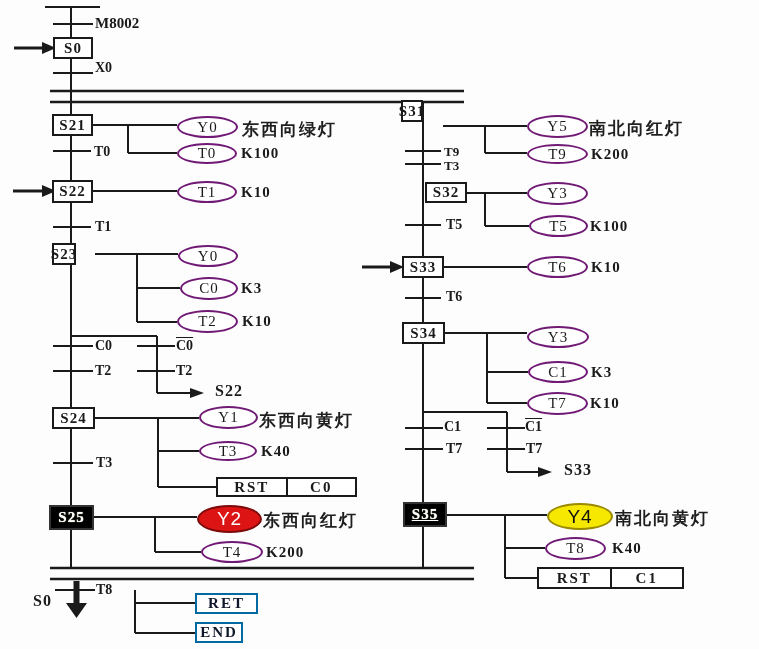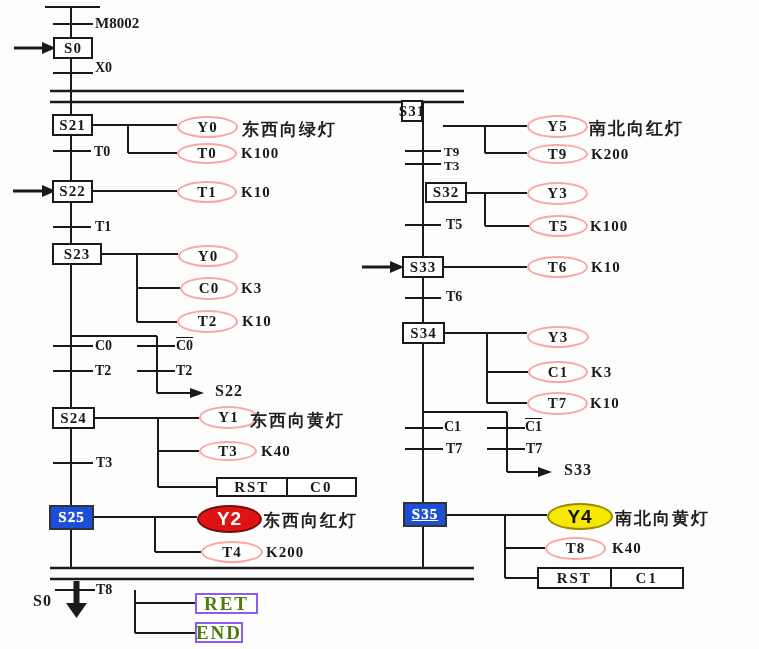--- a/index.html
+++ b/index.html
@@ -2,37 +2,37 @@
 <html><head>
 <meta charset="utf-8">
 <style>
   html,body{margin:0;padding:0;background:#ffffff;}
   #stage{position:relative;width:759px;height:649px;background:#fdfdfd;overflow:hidden;
          font-family:"Liberation Serif",serif;}
   #wires{position:absolute;left:0;top:0;}
   .step{position:absolute;box-sizing:border-box;border:2px solid #1a1a1a;background:#fff;
         display:flex;align-items:center;justify-content:center;
         font-weight:bold;font-size:15px;color:#1a1a1a;letter-spacing:1px;}
-  .step.active{background:#1d4ed8;color:#fff;border-color:#333;text-shadow:0 0 1px #ffd;}
-  .coil{position:absolute;box-sizing:border-box;border:2px solid #fca5a5;border-radius:50%;
+  .step.active{background:#000000;color:#fff;border-color:#333;text-shadow:0 0 1px #ffd;}
+  .coil{position:absolute;box-sizing:border-box;border:2px solid #701a75;border-radius:50%;
         background:#fff;display:flex;align-items:center;justify-content:center;
-        font-weight:bold;font-size:15px;color:#1a1a1a;letter-spacing:1px;}
+        font-weight:normal;font-size:15px;color:#1a1a1a;letter-spacing:1px;}
   .coil.red{background:#dc1414;border-color:#7e0b0b;color:#fff;font-family:"Liberation Sans",sans-serif;font-size:19px;}
   .coil.yellow{background:#f6e800;border-color:#9a8a00;color:#101010;font-family:"Liberation Sans",sans-serif;font-size:19px;}
   .tlbl{position:absolute;font-weight:bold;font-size:14px;color:#1a1a1a;}
   .klbl{position:absolute;font-weight:bold;font-size:15px;color:#1a1a1a;letter-spacing:1px;}
   .cn{position:absolute;font-size:17px;font-weight:600;color:#1f1f1f;letter-spacing:2px;}
   .jump{position:absolute;font-weight:bold;font-size:16px;color:#1a1a1a;letter-spacing:1px;}
   .opbox{position:absolute;box-sizing:border-box;border:2px solid #1a1a1a;background:#fff;display:flex;}
   .opbox .cell{flex:1;display:flex;align-items:center;justify-content:center;
         font-weight:bold;font-size:15px;color:#1a1a1a;letter-spacing:2px;}
   .opbox .cell:first-child{border-right:2px solid #1a1a1a;}
-  .endbox{position:absolute;box-sizing:border-box;border:2px solid #8b5cf6;background:#fff;
+  .endbox{position:absolute;box-sizing:border-box;border:2px solid #0369a1;background:#fff;
         display:flex;align-items:center;justify-content:center;
-        font-weight:bold;font-size:19px;color:#4d7c0f;letter-spacing:2px;}
+        font-weight:bold;font-size:15px;color:#0f172a;letter-spacing:2px;}
   .ovl{text-decoration:overline;}
   .watermark{position:absolute;font-family:"DejaVu Sans Mono",monospace;font-size:14px;
         color:#8d8d8d;letter-spacing:1px;}
 </style>
 </head>
 <body>
 
 <div id="stage">
 
   <svg id="wires" width="759" height="649" viewBox="0 0 759 649">
@@ -139,36 +139,36 @@
   <span class="cn" style="left:242px;top:118px;">东西向绿灯</span>
   <div class="coil" style="left:177px;top:143px;width:60px;height:21px;">T0</div>
   <span class="klbl" style="left:241px;top:145px;">K100</span>
   <span class="tlbl" style="left:94px;top:144px;">T0</span>
 
   <div class="step" style="left:52px;top:180px;width:41px;height:23px;">S22</div>
   <div class="coil" style="left:177px;top:181px;width:60px;height:22px;">T1</div>
   <span class="klbl" style="left:241px;top:184px;">K10</span>
   <span class="tlbl" style="left:95px;top:219px;">T1</span>
 
-  <div class="step" style="left:52px;top:243px;width:50px;height:22px;">S23</div>
+  <div class="step" style="left:52px;top:243px;width:24px;height:22px;">S23</div>
   <div class="coil" style="left:178px;top:245px;width:60px;height:22px;">Y0</div>
   <div class="coil" style="left:180px;top:277px;width:58px;height:23px;">C0</div>
   <span class="klbl" style="left:241px;top:280px;">K3</span>
   <div class="coil" style="left:177px;top:310px;width:61px;height:23px;">T2</div>
   <span class="klbl" style="left:242px;top:313px;">K10</span>
 
   <span class="tlbl" style="left:95px;top:338px;">C0</span>
   <span class="tlbl ovl" style="left:176px;top:338px;">C0</span>
   <span class="tlbl" style="left:95px;top:363px;">T2</span>
   <span class="tlbl" style="left:176px;top:363px;">T2</span>
   <span class="jump" style="left:215px;top:382px;">S22</span>
 
   <div class="step" style="left:52px;top:407px;width:43px;height:22px;">S24</div>
   <div class="coil" style="left:199px;top:406px;width:59px;height:23px;">Y1</div>
-  <span class="cn" style="left:250px;top:409px;">东西向黄灯</span>
+  <span class="cn" style="left:259px;top:409px;">东西向黄灯</span>
   <div class="coil" style="left:199px;top:441px;width:58px;height:20px;">T3</div>
   <span class="klbl" style="left:261px;top:443px;">K40</span>
   <div class="opbox" style="left:216px;top:477px;width:141px;height:20px;">
     <span class="cell">RST</span>
     <span class="cell">C0</span>
   </div>
   <span class="tlbl" style="left:96px;top:455px;">T3</span>
 
   <div class="step active" style="left:49px;top:505px;width:45px;height:25px;">S25</div>
   <div class="coil red" style="left:197px;top:505px;width:65px;height:28px;">Y2</div>

